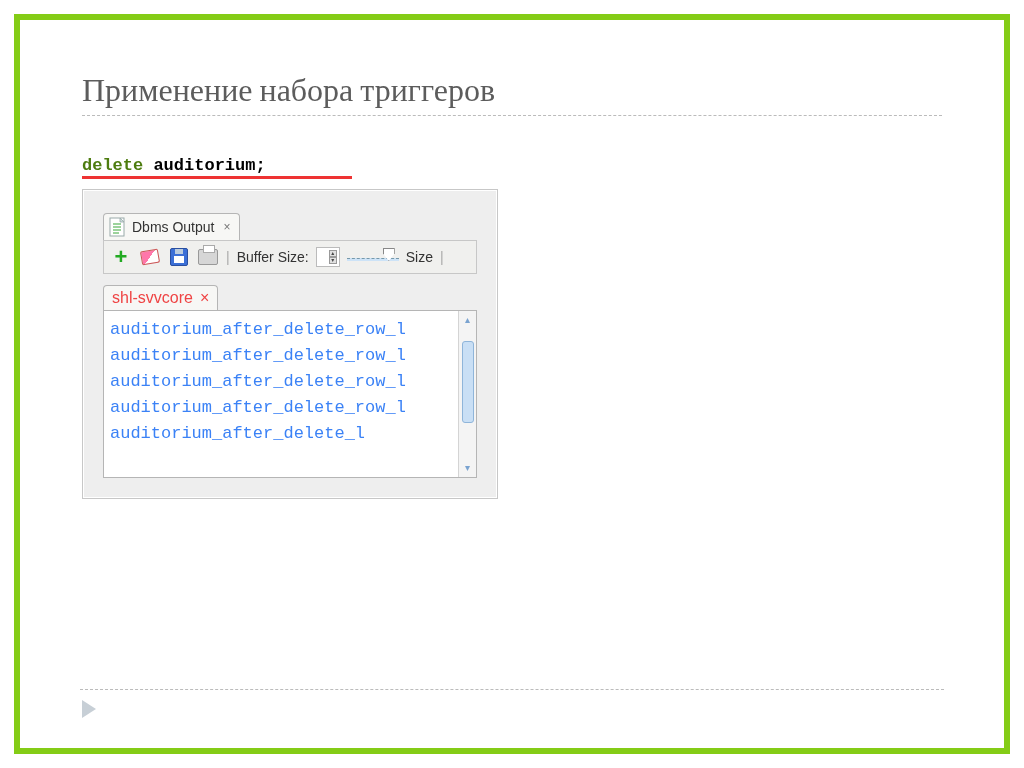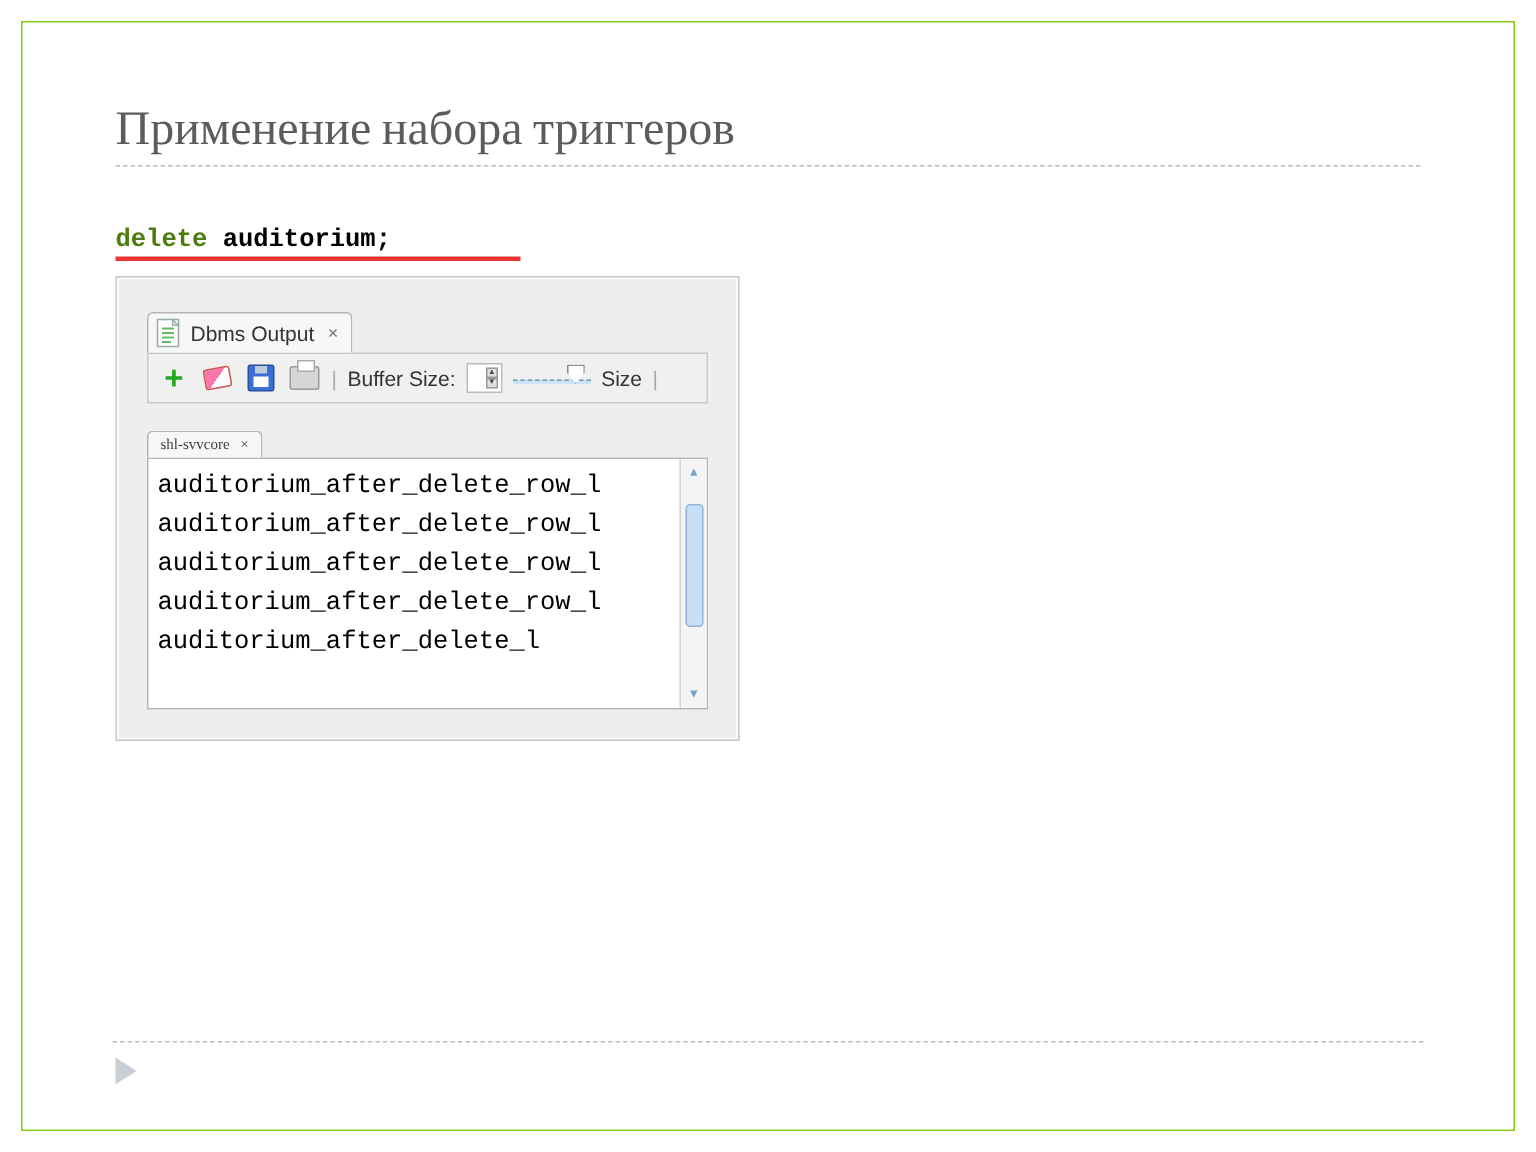--- a/index.html
+++ b/index.html
@@ -7,21 +7,21 @@
     width: 1024px;
     height: 768px;
     background: #fff;
     font-family: "Segoe UI", Arial, sans-serif;
     position: relative;
   }
   .slide {
     position: absolute;
     left: 14px; top: 14px;
     width: 996px; height: 740px;
-    border: 1px solid #84cc16;
+    border: 6px solid #84cc16;
     background: #fff;
   }
   .slide-inner { padding: 52px 62px 30px 62px; }
   .title {
     font-size: 32px;
     font-weight: 400;
     color: #5c5c5c;
     font-family: "Cambria", "Georgia", serif;
     margin-bottom: 6px;
   }
@@ -161,39 +161,39 @@
     display: flex; align-items: flex-end;
     padding-top: 10px; height: 36px;
   }
   .sub-tab {
     display: flex; align-items: center;
     background: #f7f7f5;
     border: 1px solid #b5b5b5;
     border-bottom: none;
     border-radius: 4px 4px 0 0;
     padding: 3px 8px;
-    font-size: 10px;
-    color: #404040;
+    font-size: 16px;
+    color: #ef4444;
     gap: 7px;
-    font-family: Liberation Serif, serif;
+    font-family: Liberation Sans, sans-serif;
     cursor: pointer;
   }
   .output-box {
     background: #fff;
     border: 1px solid #b5b5b5;
     height: 168px;
     display: flex;
   }
   .output-lines {
     flex: 1;
     padding: 6px 6px;
     font-family: "Courier New", monospace;
     font-size: 17px;
     line-height: 26px;
-    color: #000000;
+    color: #3b82f6;
     overflow: hidden;
   }
   .scrollbar {
     width: 18px;
     background: #f4f4f4;
     border-left: 1px solid #d4d4d4;
     display: flex; flex-direction: column;
     align-items: center;
     padding: 2px 0;
   }

